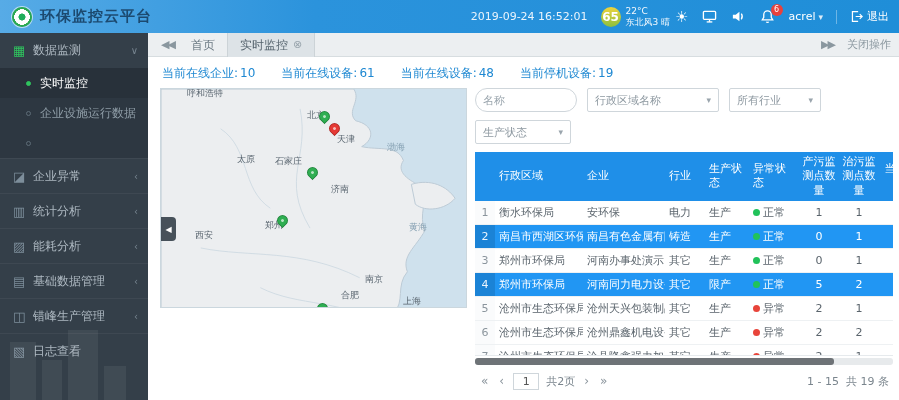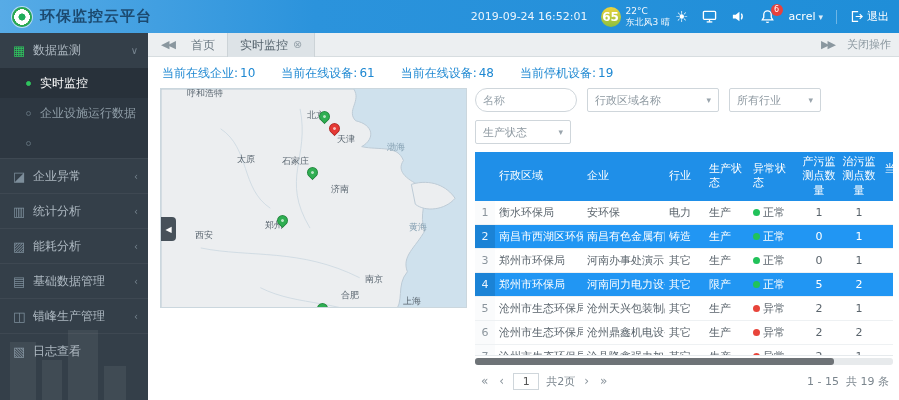--- a/index.html
+++ b/index.html
@@ -262,21 +262,21 @@
           <path d="M252,96 C272,90 288,98 296,110 C286,122 266,124 256,116 Z" fill="#eceef0" stroke="#bccbd6" stroke-width="1"></path>
           <path d="M60,40 C90,60 80,100 110,120 M140,20 C150,70 120,90 150,140 M40,160 C90,170 140,160 200,190
                    M100,200 C140,220 180,210 230,240" fill="none" stroke="#c6d4de" stroke-width="0.7"></path>
         </svg>
 
         <span class="map-city" style="left:26px;top:-2px;">呼和浩特</span>
         <span class="map-city" style="left:146px;top:20px;">北京</span>
         <span class="map-city" style="left:176px;top:44px;">天津</span>
         <span class="map-city sea" style="left:226px;top:52px;">渤海</span>
         <span class="map-city" style="left:76px;top:64px;">太原</span>
-        <span class="map-city" style="left:114px;top:66px;margin-left:7px;">石家庄</span>
+        <span class="map-city" style="left:114px;top:66px;">石家庄</span>
         <span class="map-city" style="left:170px;top:94px;">济南</span>
         <span class="map-city sea" style="left:248px;top:132px;">黄海</span>
         <span class="map-city" style="left:104px;top:130px;">郑州</span>
         <span class="map-city" style="left:34px;top:140px;">西安</span>
         <span class="map-city" style="left:204px;top:184px;">南京</span>
         <span class="map-city" style="left:180px;top:200px;">合肥</span>
         <span class="map-city" style="left:242px;top:206px;">上海</span>
         <span class="map-city" style="left:138px;top:226px;">武汉</span>
         <span class="map-city" style="left:224px;top:234px;">杭州</span>
         <span class="map-city" style="left:116px;top:264px;">长沙</span>

